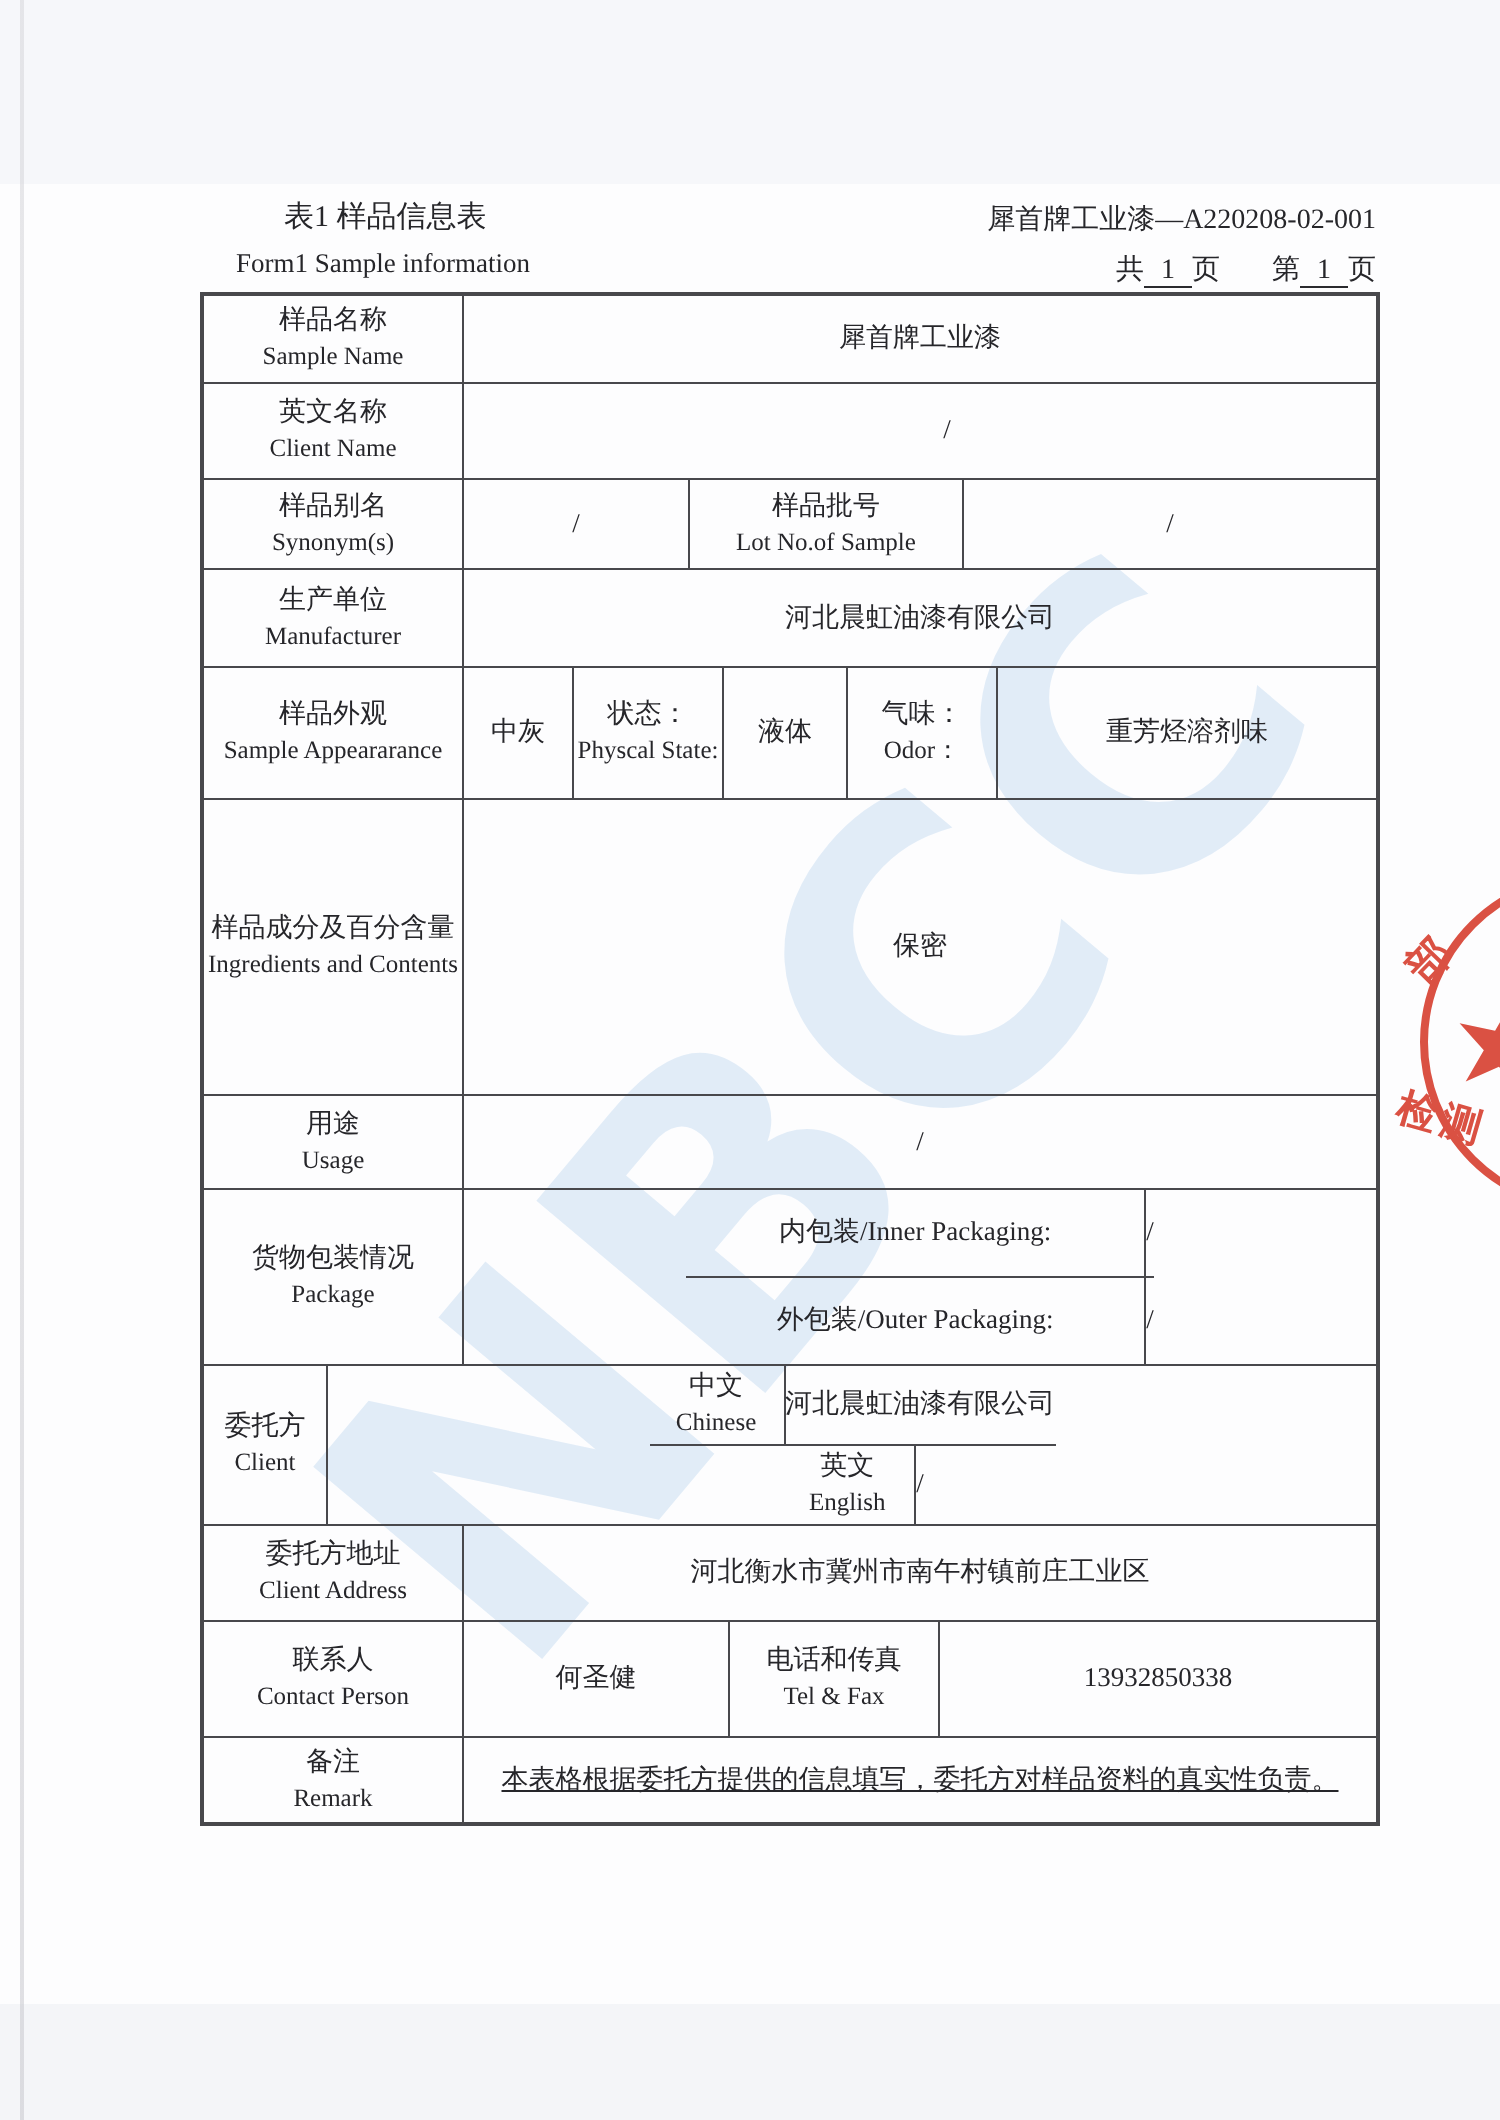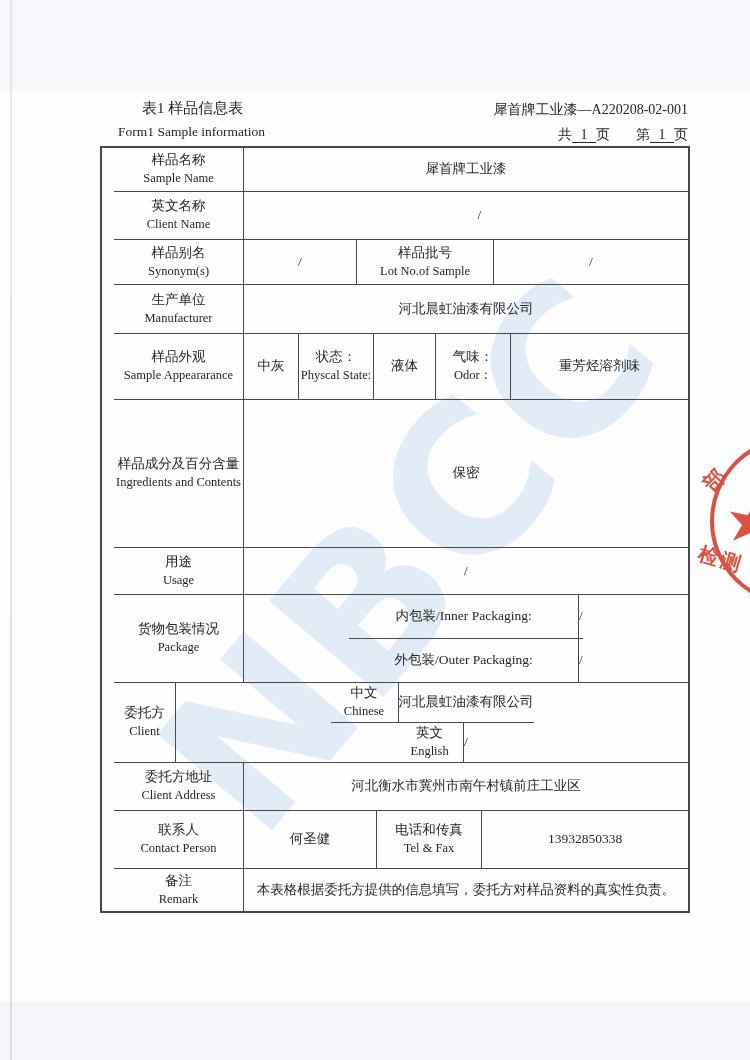--- a/index.html
+++ b/index.html
@@ -24,39 +24,39 @@
   .cap-cn{position:absolute;left:118px;top:99px;font-size:15px;margin-left:24px;}
   .cap-en{position:absolute;left:118px;top:124px;font-size:13.5px;}
   .doc-no{position:absolute;right:62px;top:101px;font-size:14px;}
   .pager{position:absolute;right:62px;top:126px;font-size:14px;}
   .pg-num{display:inline-block;min-width:24px;text-align:center;border-bottom:1.5px solid #2a2a2e;line-height:1.1;}
   .pg-gap{display:inline-block;width:26px;}
   
   .tbl{
     position:absolute;left:100px;top:146px;width:590px;height:767px;
     border:2px solid #48484c;box-sizing:border-box;
-    display:flex;flex-direction:column;background:transparent;padding-left:12px;
+    display:flex;flex-direction:column;background:transparent;
   }
   .row{display:flex;border-bottom:1px solid #48484c;box-sizing:border-box;flex:none;}
   .row:last-child{border-bottom:none;}
   .cell{
     border-right:1px solid #48484c;box-sizing:border-box;
     display:flex;flex-direction:column;align-items:center;justify-content:center;
     text-align:center;line-height:1.4;min-width:0;
   }
   .cell:last-child{border-right:none;}
   .cn{font-size:13.5px;}
   .en{font-size:12.5px;}
   .val{font-size:13.5px;}
   .grow{flex:1;}
   .subcol{flex:1;display:flex;flex-direction:column;min-width:0;align-items:center;}
   .subrow{flex:1;display:flex;border-bottom:1px solid #48484c;box-sizing:border-box;}
   .subrow:last-child{border-bottom:none;}
   .odor-val{padding:0 30px;font-size:13.5px;}
-  .remark-val{padding:0 10px;}
+  .remark-val{padding:0 10px;text-decoration:underline;}
   
   .stamp{position:absolute;pointer-events:none;opacity:.92;}
   .stamp-circle{
     position:absolute;left:710px;top:436px;width:170px;height:170px;
     border:4px solid #d84334;border-radius:50%;box-sizing:border-box;
   }
   .stamp-star{
     position:absolute;left:724px;top:486px;font-size:62px;color:#d84334;
     transform:rotate(12deg);font-family:"DejaVu Sans", sans-serif;
   }

